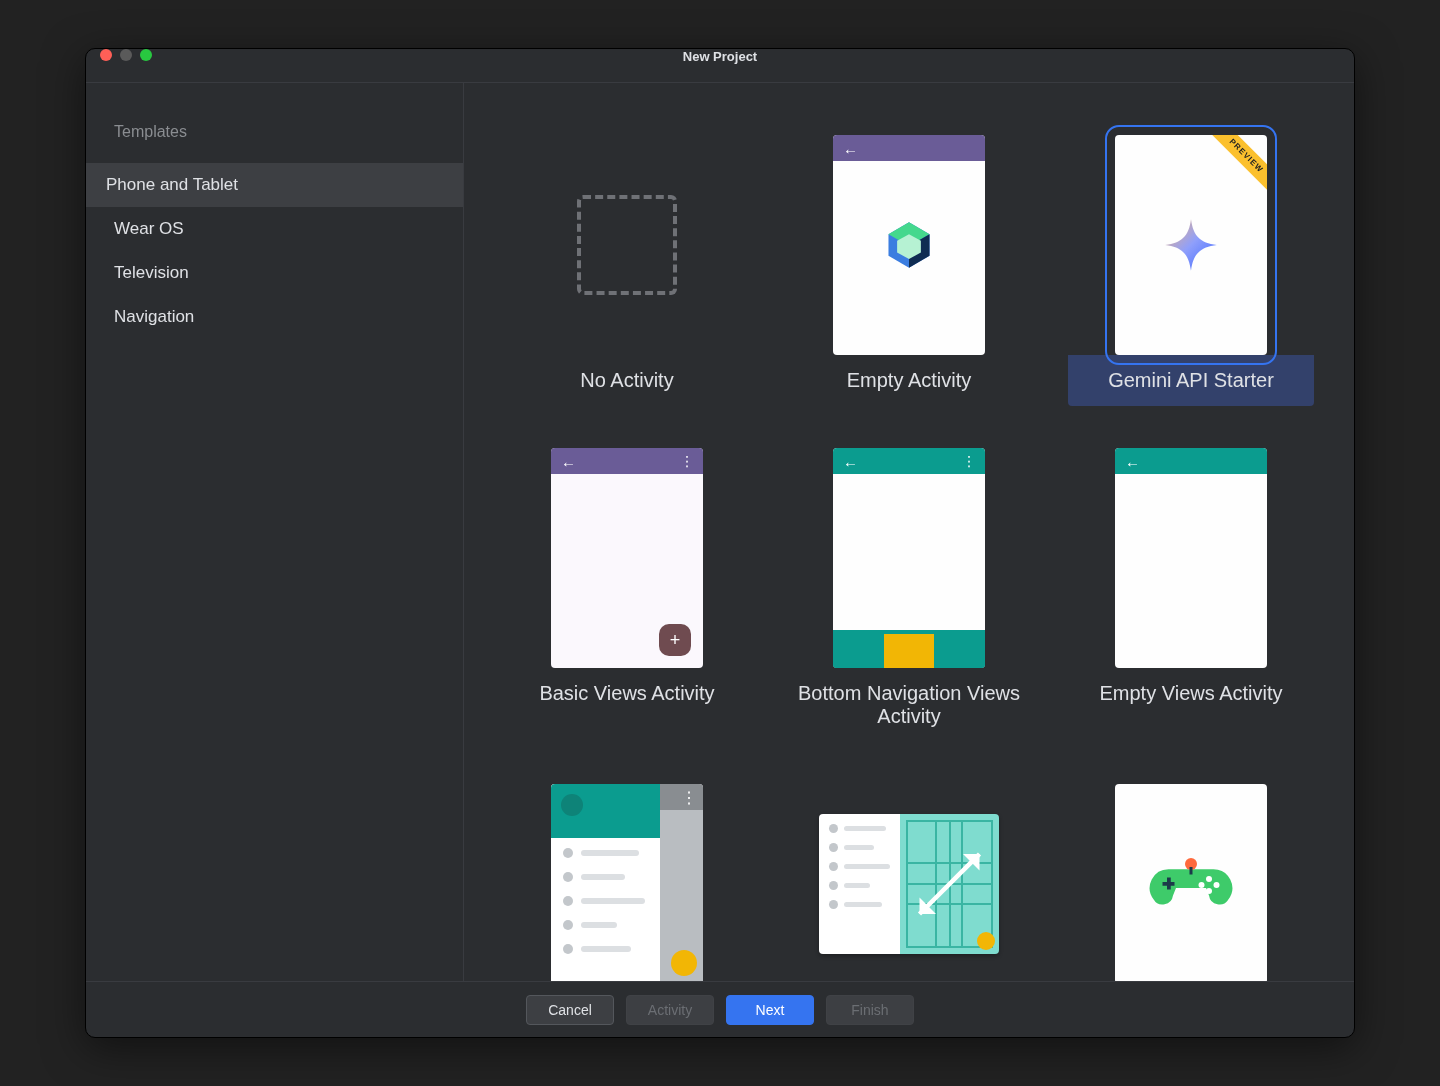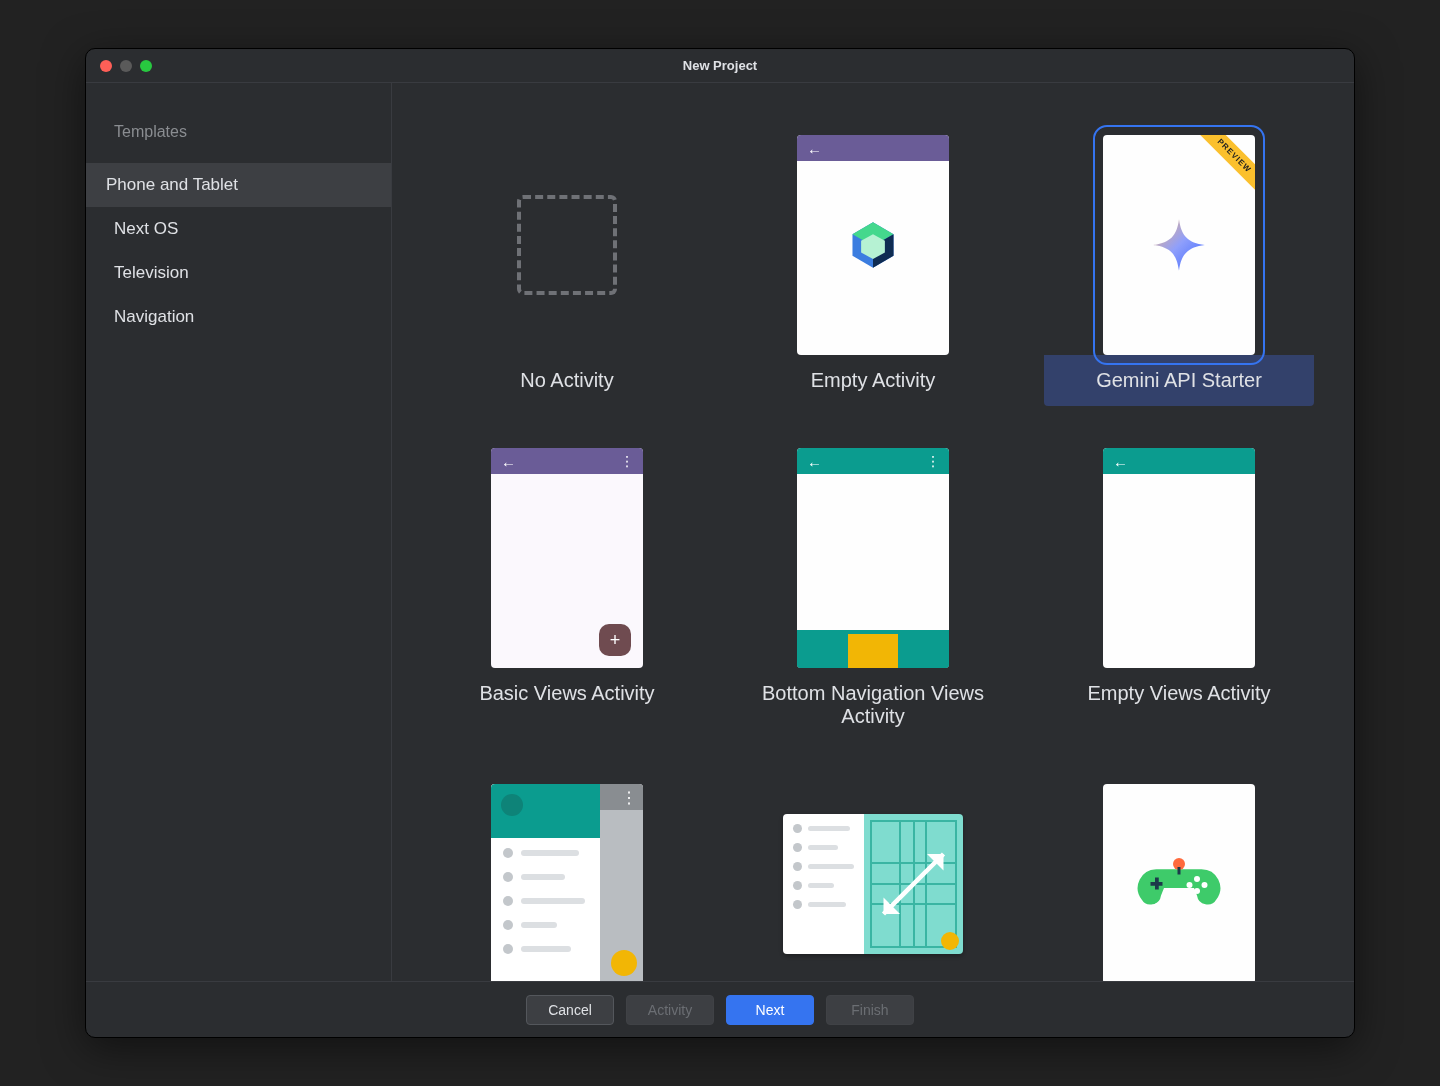--- a/index.html
+++ b/index.html
@@ -34,21 +34,21 @@
     border: 1px solid #000;
     border-radius: 10px;
     overflow: hidden;
     display: flex;
     flex-direction: column;
     box-shadow: 0 10px 40px rgba(0,0,0,.5);
   }
   .titlebar {
     height: 34px;
     display: flex;
-    align-items: center;
+    align-items: flex-start;
     position: relative;
     flex-shrink: 0;
     border-bottom: 1px solid var(--border);
   }
   .traffic {
     display: flex;
     gap: 8px;
     padding-left: 14px;
   }
   .tl { width: 12px; height: 12px; border-radius: 50%; }
@@ -63,21 +63,21 @@
     font-size: 13px;
     font-weight: 600;
     pointer-events: none;
   }
   .body {
     display: flex;
     flex: 1;
     min-height: 0;
   }
   .sidebar {
-    width: 306px;
+    width: 378px;
     flex-shrink: 0;
     border-right: 1px solid var(--border);
     padding-top: 30px;
   }
   .sidebar-heading {
     color: var(--text-dim);
     font-size: 16px;
     padding: 10px 28px 22px;
   }
   .sidebar-item {
@@ -275,21 +275,21 @@
       <div class="tl grn"></div>
     </div>
     <div class="title">New Project</div>
   </div>
 
   <div class="body">
 
     <div class="sidebar">
       <div class="sidebar-heading">Templates</div>
       <div class="sidebar-item active"><span>Phone and Tablet</span></div>
-      <div class="sidebar-item"><span>Next OS</span></div>
+      <div class="sidebar-item"><span>Wear OS</span></div>
       <div class="sidebar-item"><span>Television</span></div>
       <div class="sidebar-item"><span>Navigation</span></div>
     </div>
 
     <div class="main">
       <div class="grid">
 
         <div class="card">
           <div class="thumb empty-dashed">
             <div class="dashed-box"></div>

